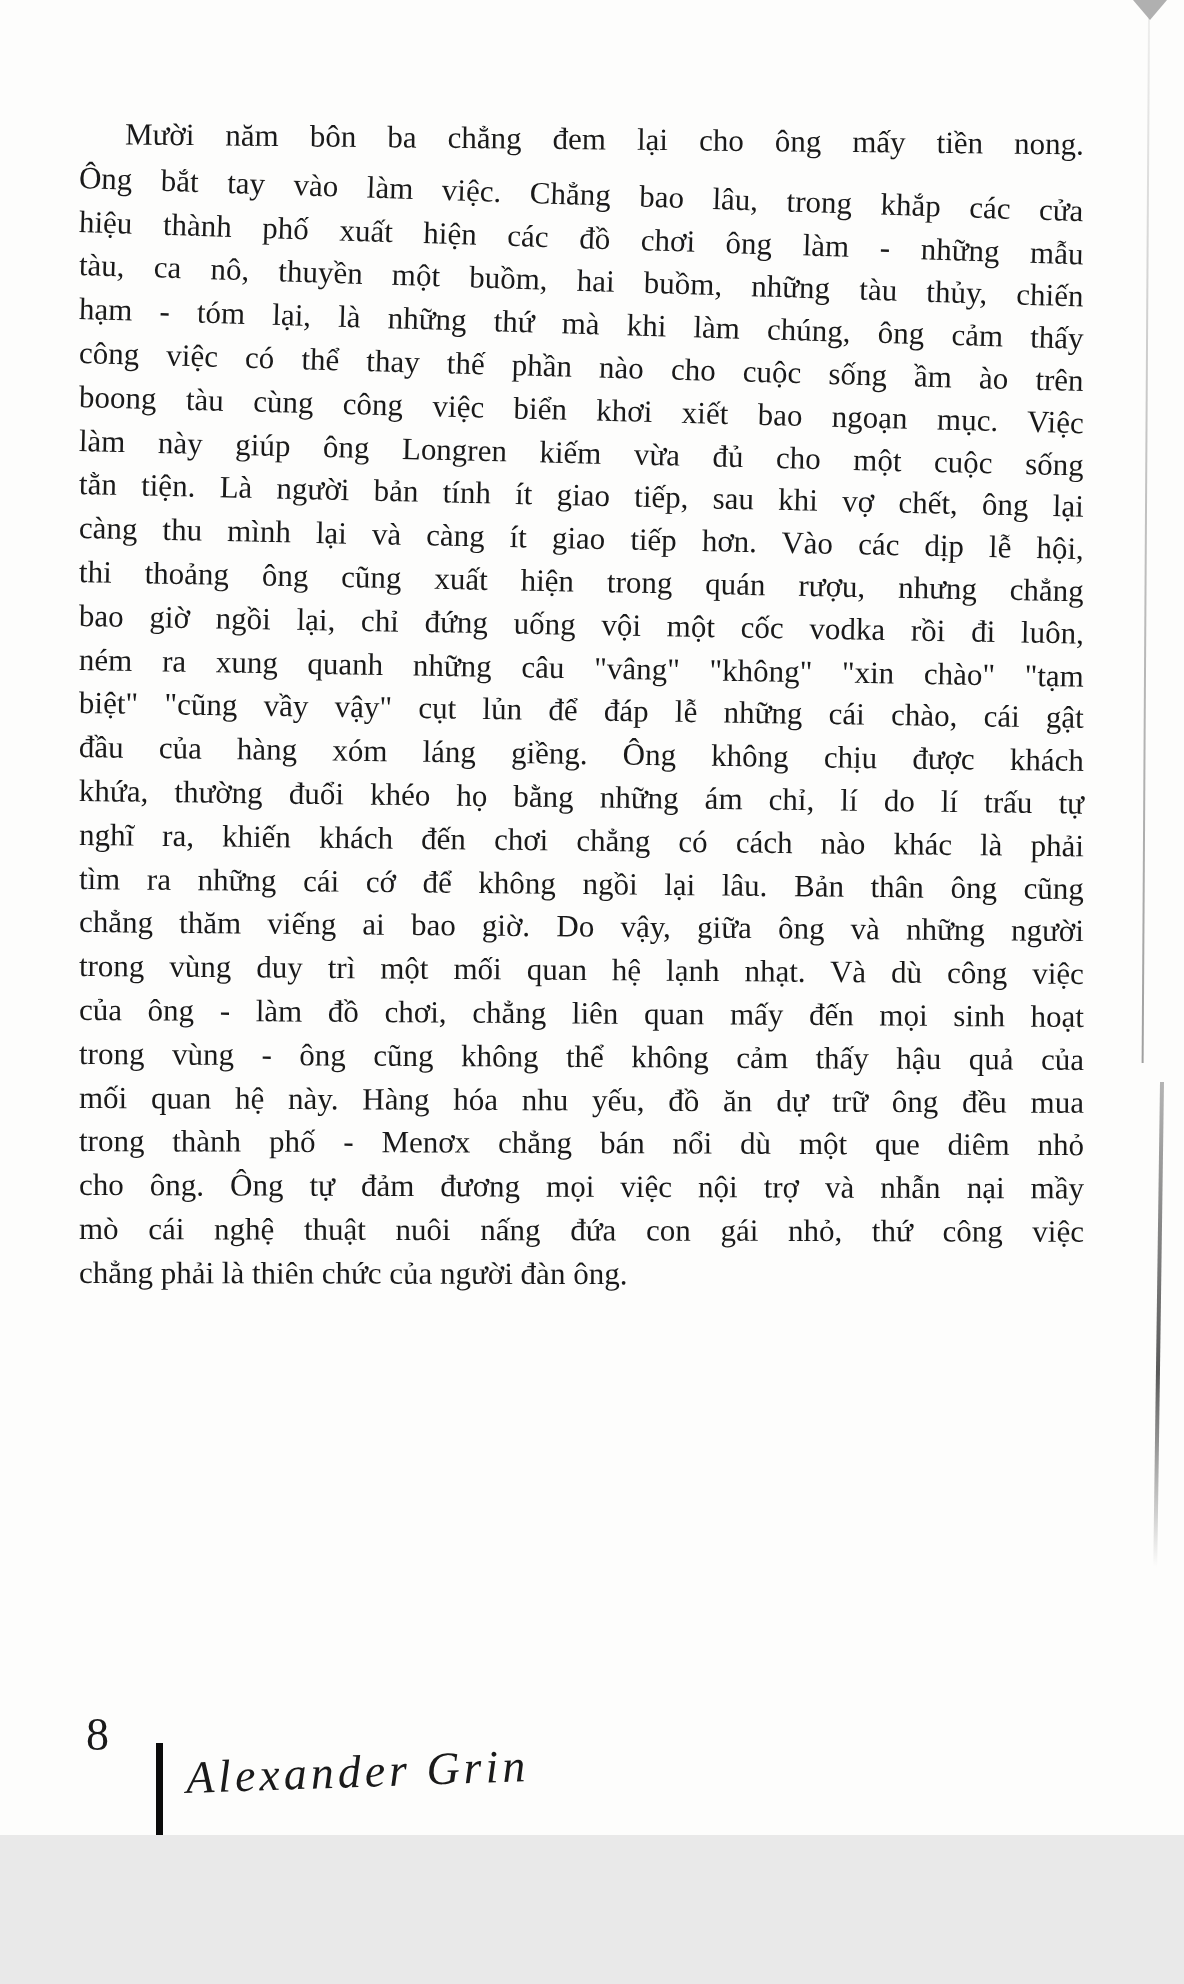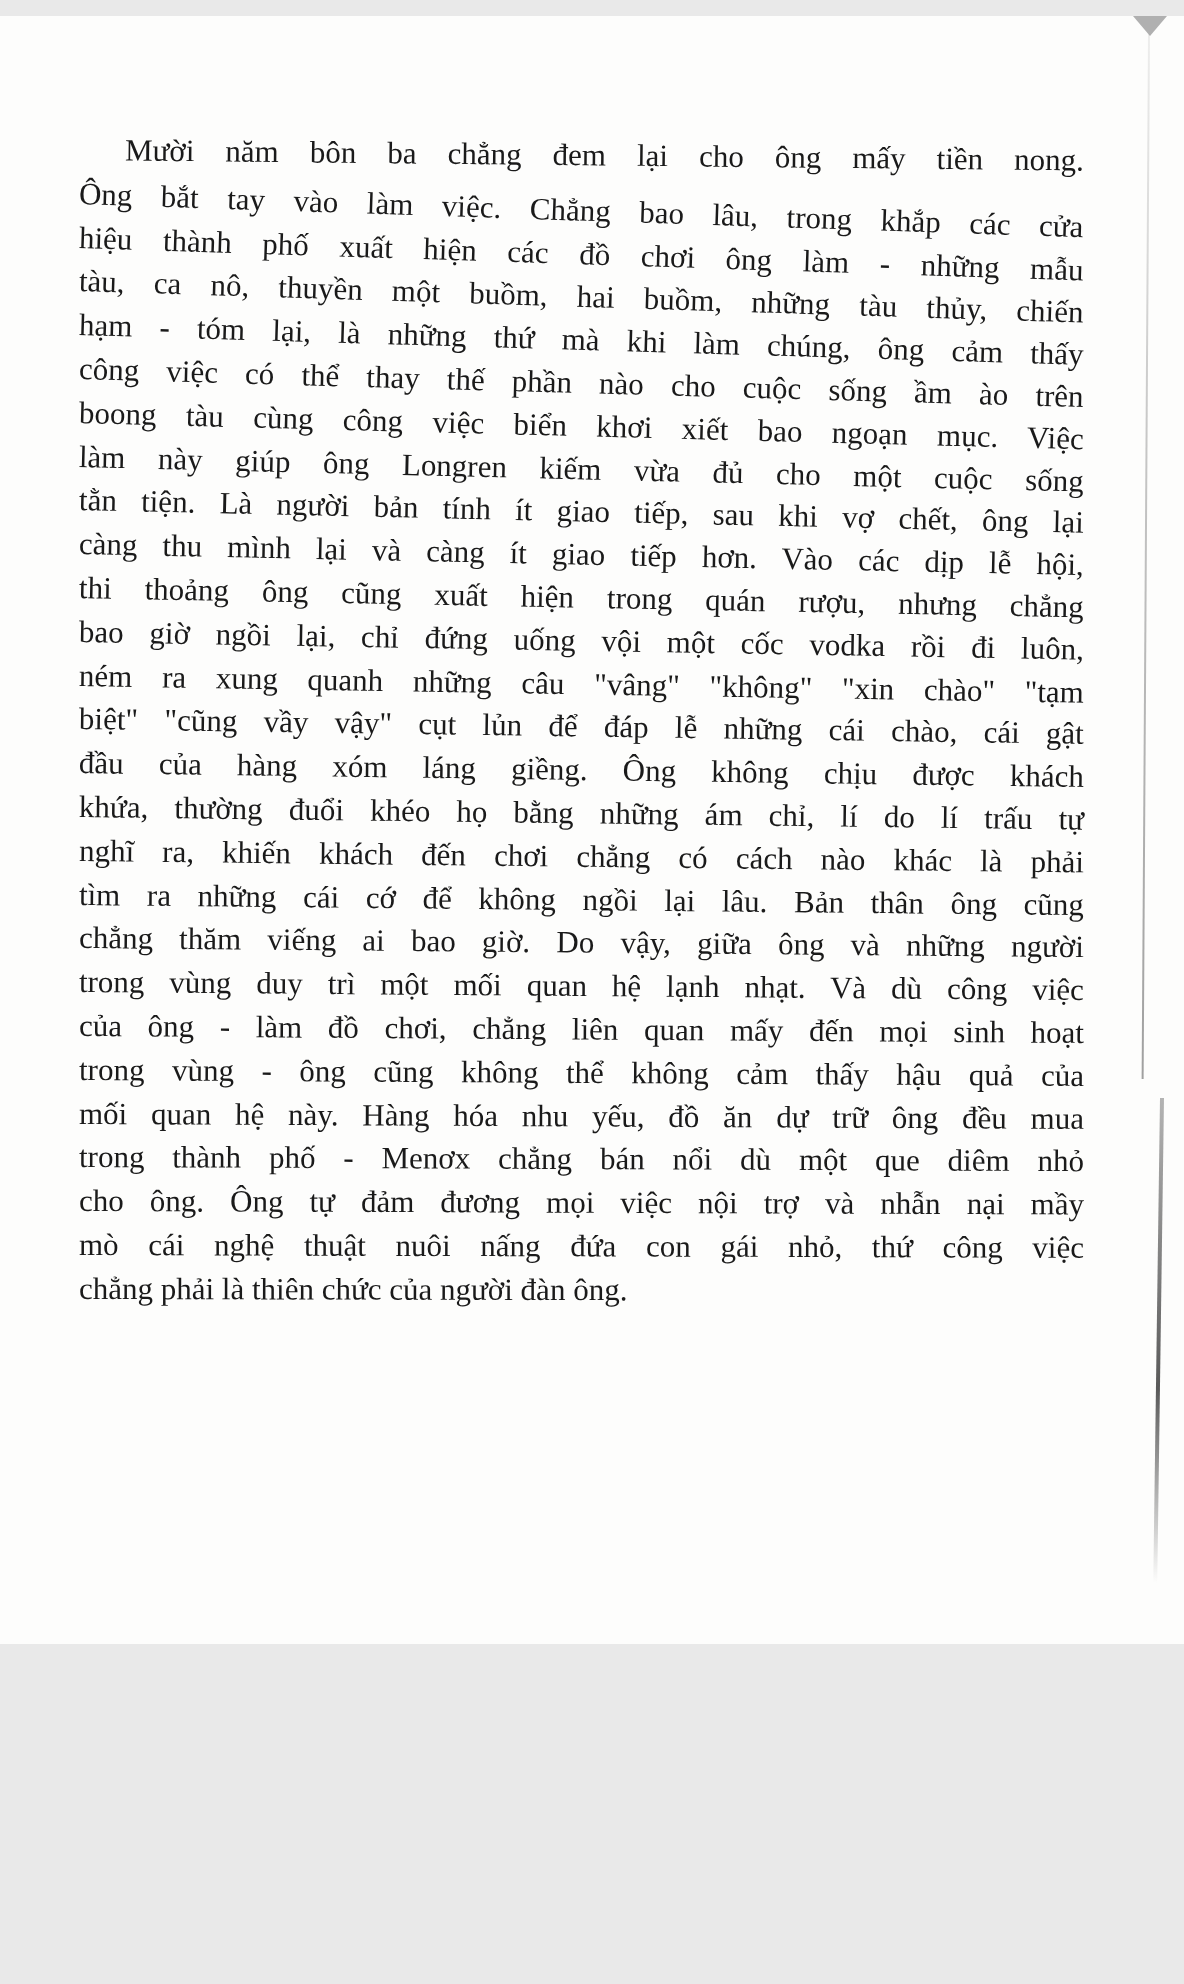--- a/index.html
+++ b/index.html
@@ -1,19 +1,19 @@
 <!DOCTYPE html>
 <html style="--ink: #1a1a1a; --paper: #fdfdfc; --edge: #b0b0b0; --shadow: #0b0b0b;"><head>
 <meta charset="utf-8">
 <style>
   html,body{margin:0;padding:0;background:#e9e9e9;}
   .page{
     position:relative;
-    width:1184px;height:1628px;
-    margin:16px auto;
+    width:1184px;height:1835px;
+    margin:0 auto;
     background:var(--paper,#fdfdfc);
     overflow:hidden;
     font-family:"Liberation Serif","DejaVu Serif",serif;
     color:var(--ink,#1a1a1a);
   }
 
   
   .body-text{
     position:absolute;
     left:79px;top:112px;width:1005px;

